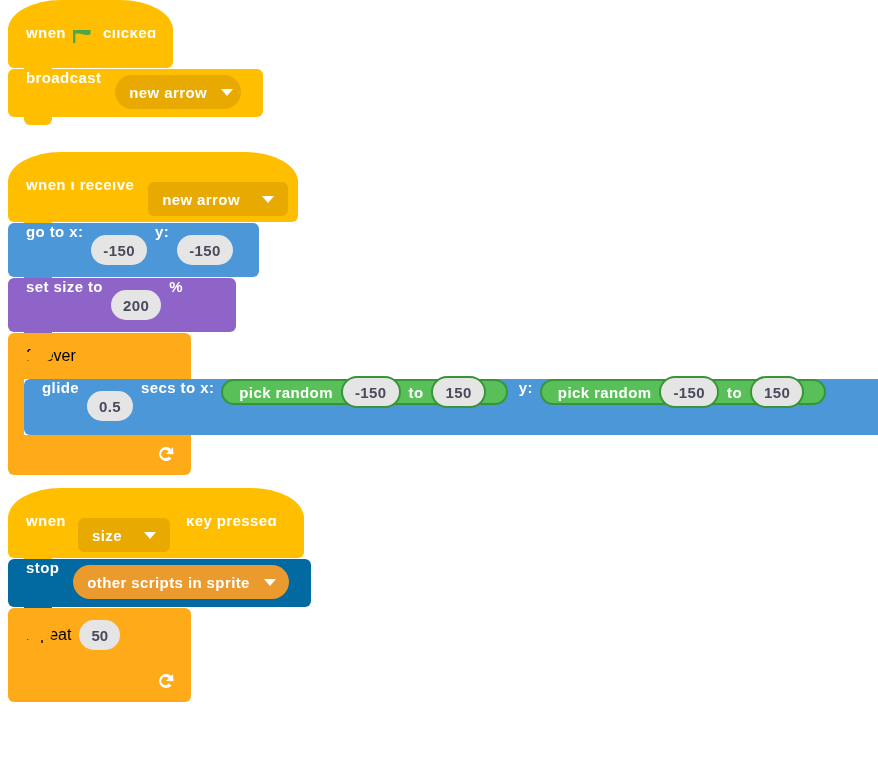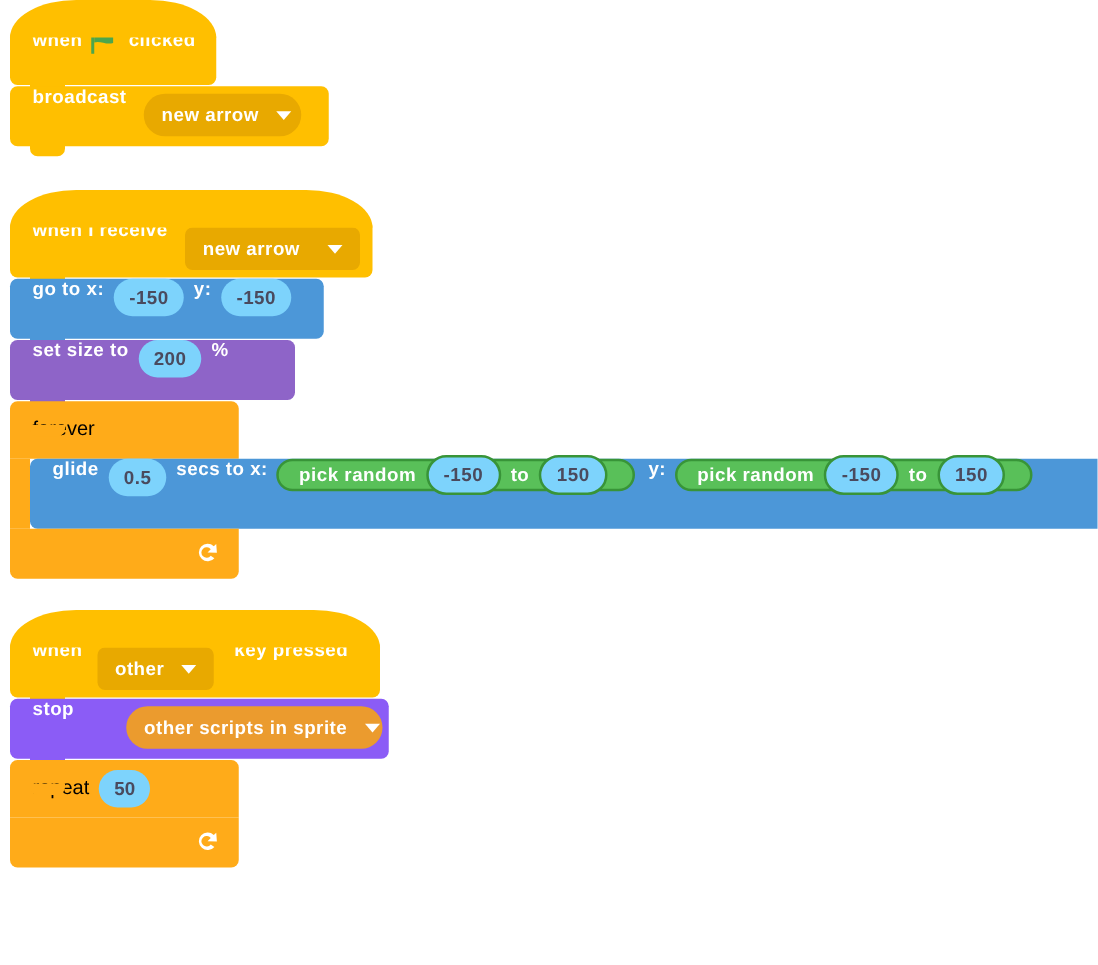--- a/index.html
+++ b/index.html
@@ -40,21 +40,21 @@
     height: 9px;
     background: inherit;
     border-radius: 0 0 6px 6px;
   }
   .notch-bottom::after { bottom: -8px; }
 
   
   .c-events   { background: #ffbf00; }
   .c-events-d { background: #e8a900; }
   .c-control  { background: #ffab19; }
-  .c-control-d{ background: #8b5cf6; gap: 28px; }
+  .c-control-d{ background: #0369a1; }
   .c-motion   { background: #4c97d8; }
   .c-looks    { background: #8e64c8; }
 
   
   .hat {
     background: #ffbf00;
     border-radius: 6px;
     padding: 0 16px;
     min-height: 44px;
   }
@@ -69,32 +69,32 @@
 
   
   .stack {
     border-radius: 6px;
     padding: 0 16px;
     min-height: 48px;
   }
 
   
   .oval {
-    background: #7dd3fc;
+    background: #e5e5e5;
     color: #4a4a5e;
     border-radius: 999px;
     min-width: 40px;
     height: 30px;
     padding: 0 12px;
     display: inline-flex;
     align-items: center;
     justify-content: center;
     font-size: 15px;
     font-weight: bold;
-    margin: 0 6px;
+    margin: 12px 6px;
     box-sizing: border-box;
   }
   .oval.in-green { border: 2px solid #389438; height: 32px; }
 
   .dropdown {
     border-radius: 999px;
     height: 34px;
     padding: 0 14px;
     display: inline-flex;
     align-items: center;
@@ -250,21 +250,21 @@
     </div>
   </div>
 </div>
 
 <div class="script" style="left:8px; top:512px;">
 
   <div class="blk hat notch-bottom c-events" style="width:296px;">
     <div class="hat-dome"></div>
     <span class="lbl">when</span>
     <span class="dropdown rect c-events-d" style="margin-left:10px; min-width:92px; justify-content:space-between;">
-      <span>other</span>
+      <span>size</span>
       <span class="caret"></span>
     </span>
     <span class="lbl" style="margin-left:8px;">key pressed</span>
   </div>
 
   <div class="blk stack notch-bottom c-control-d" style="width:303px; margin-top:1px;">
     <span class="lbl">stop</span>
     <span class="dropdown" style="margin-left:12px; min-width:205px; justify-content:space-between; background:#eb9b2e;">
       <span>other scripts in sprite</span>
       <span class="caret"></span>

